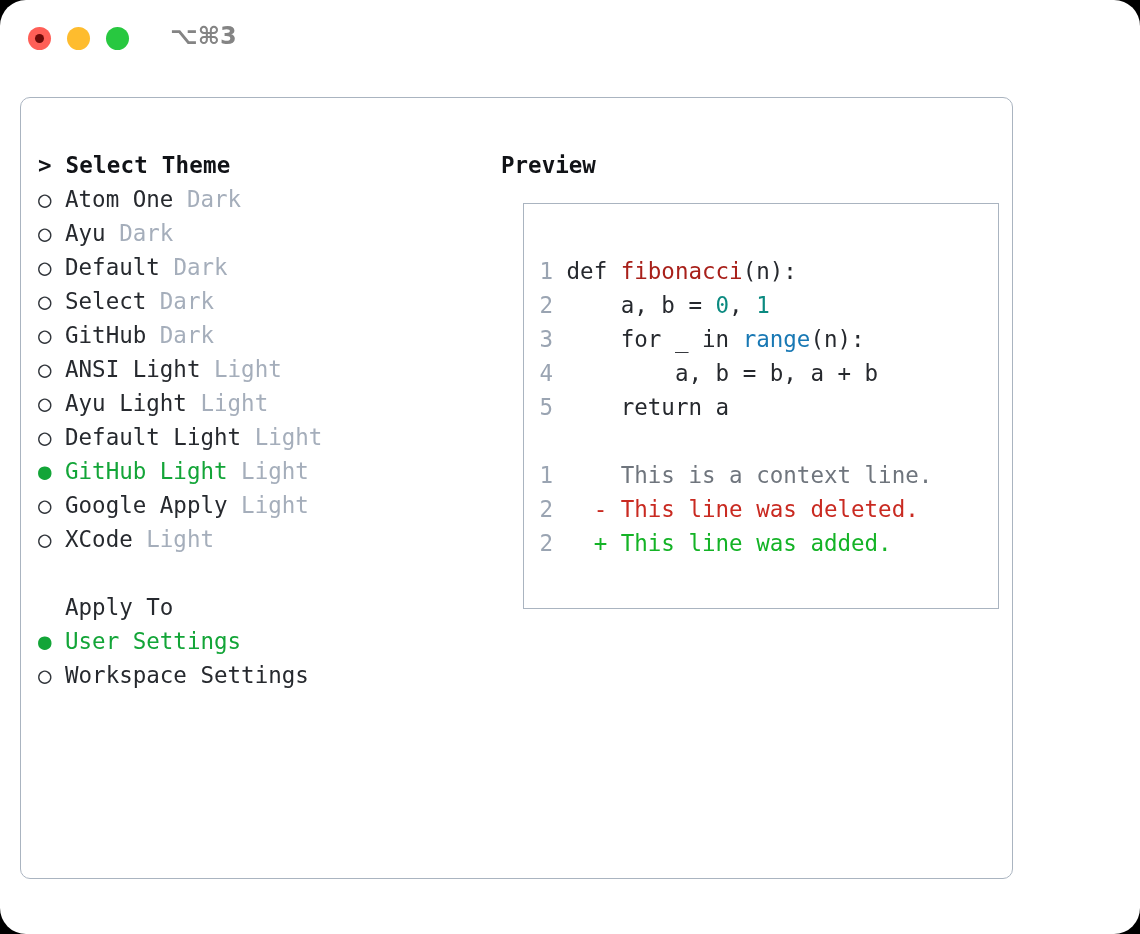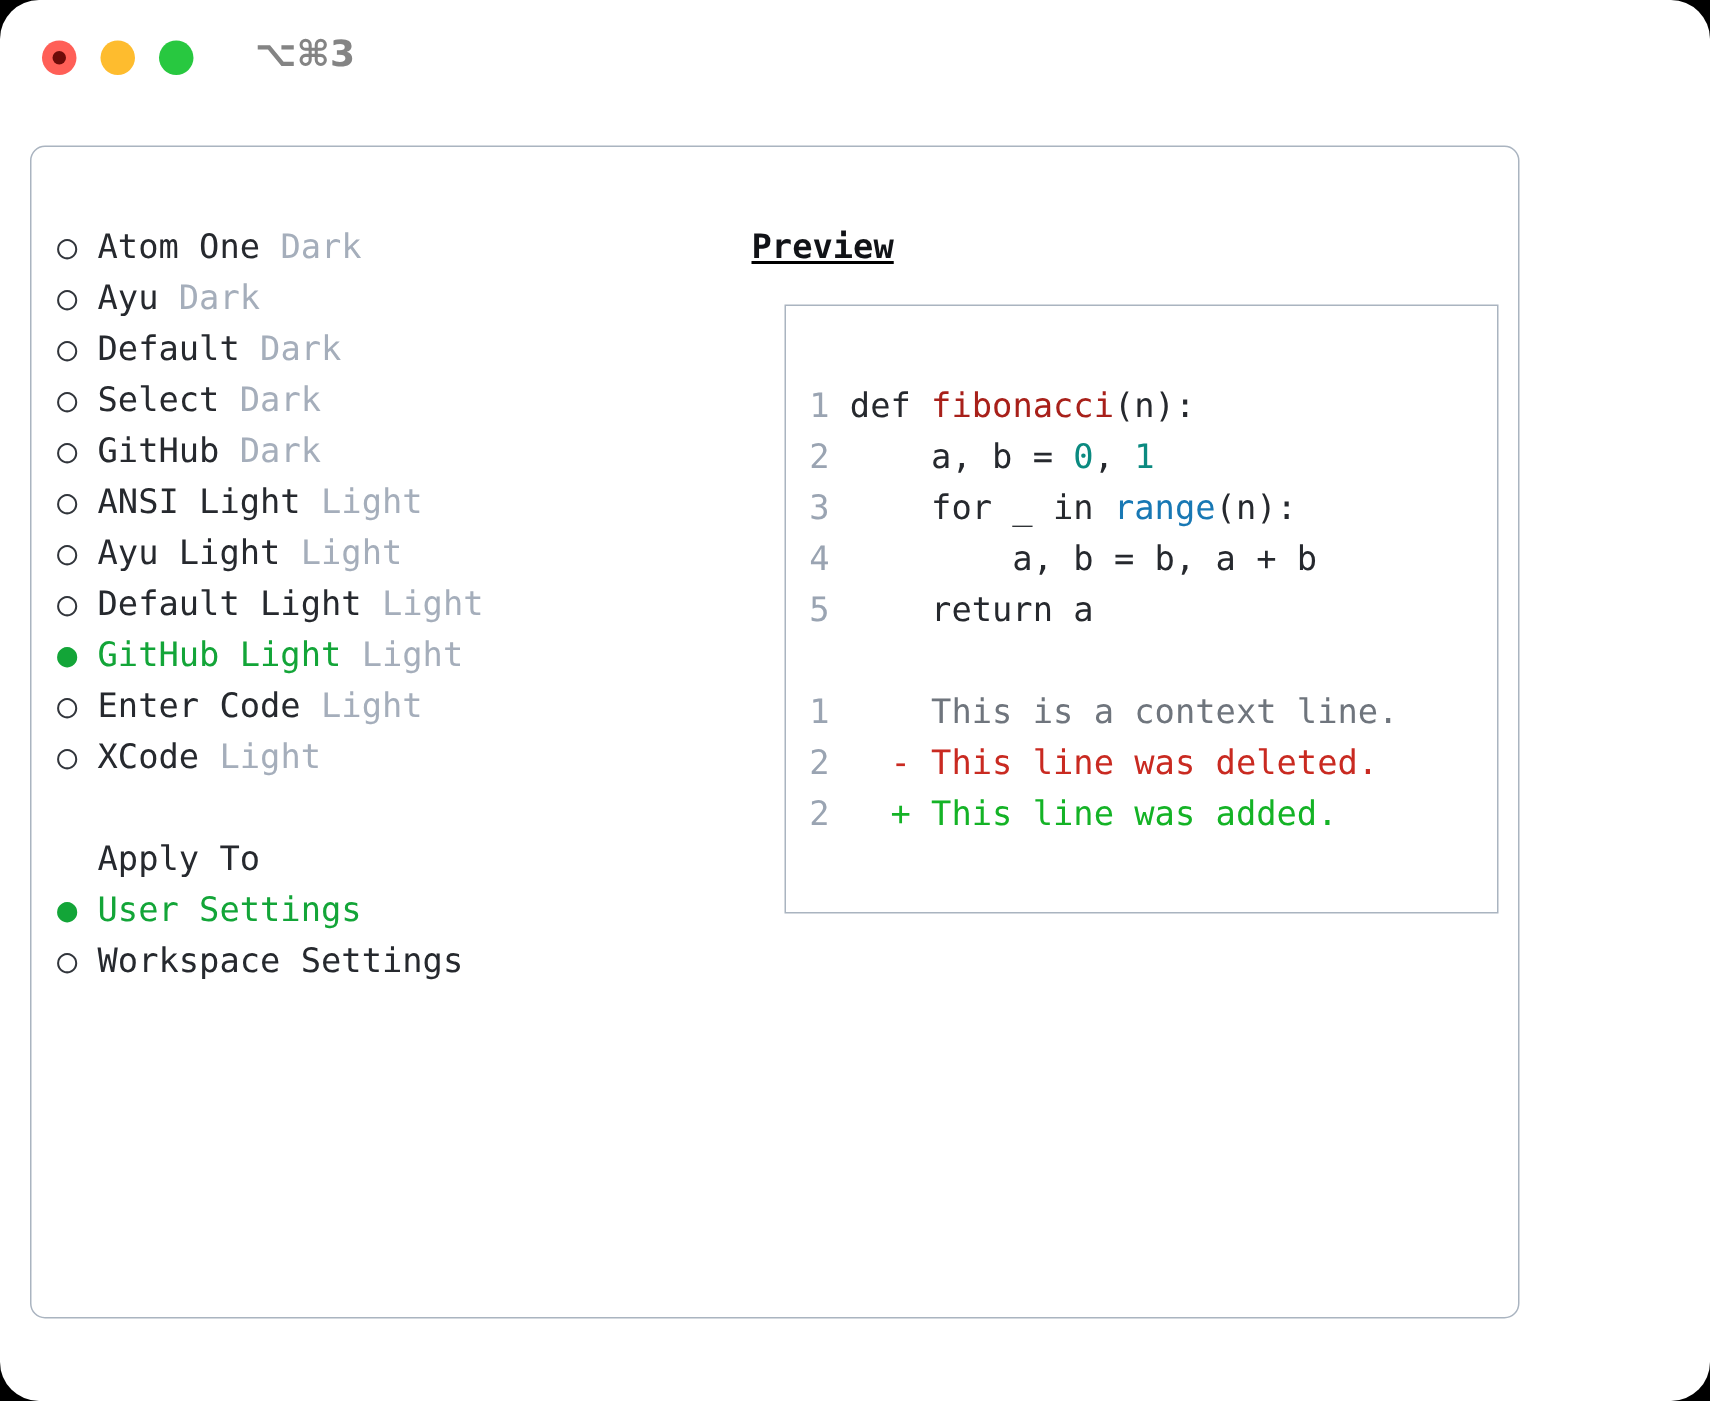--- a/index.html
+++ b/index.html
@@ -119,21 +119,20 @@
     color: #a5aebb;
     width: 400px;
   }
 
   
   #right-col {
     position: absolute;
     left: 480px;
     top: 50px;
     width: 500px;
-    text-decoration: underline;
   }
   #preview-label {
     font-size: 22.5px;
     font-weight: bold;
     color: #111317;
     line-height: 34px;
     white-space: pre;
   }
   #preview-box {
     position: absolute;
@@ -181,32 +180,33 @@
     <div id="dot-close-inner"></div>
     <div class="traffic" id="dot-min"></div>
     <div class="traffic" id="dot-max"></div>
     <div id="titlebar-text">⌥⌘3</div>
   </div>
 
   <div id="panel">
 
     <div id="left-col">
 
+      <div class="row hdr"><span>&gt; </span><span>Select Theme</span></div>
 
       <div id="theme-list">
           <div class="row"><span class="marker marker-empty">○ </span><span class="theme-name">Atom One </span><span class="theme-tag">Dark</span></div>
           <div class="row"><span class="marker marker-empty">○ </span><span class="theme-name">Ayu </span><span class="theme-tag">Dark</span></div>
           <div class="row"><span class="marker marker-empty">○ </span><span class="theme-name">Default </span><span class="theme-tag">Dark</span></div>
           <div class="row"><span class="marker marker-empty">○ </span><span class="theme-name">Select </span><span class="theme-tag">Dark</span></div>
           <div class="row"><span class="marker marker-empty">○ </span><span class="theme-name">GitHub </span><span class="theme-tag">Dark</span></div>
           <div class="row"><span class="marker marker-empty">○ </span><span class="theme-name">ANSI Light </span><span class="theme-tag">Light</span></div>
           <div class="row"><span class="marker marker-empty">○ </span><span class="theme-name">Ayu Light </span><span class="theme-tag">Light</span></div>
           <div class="row"><span class="marker marker-empty">○ </span><span class="theme-name">Default Light </span><span class="theme-tag">Light</span></div>
           <div class="row"><span class="marker marker-filled">● </span><span class="theme-name sel">GitHub Light </span><span class="theme-tag">Light</span></div>
-          <div class="row"><span class="marker marker-empty">○ </span><span class="theme-name">Enter Code </span><span class="theme-tag">Light</span></div>
+          <div class="row"><span class="marker marker-empty">○ </span><span class="theme-name">Google Apply </span><span class="theme-tag">Light</span></div>
           <div class="row"><span class="marker marker-empty">○ </span><span class="theme-name">XCode </span><span class="theme-tag">Light</span></div>
         </div>
 
       <div id="apply-header">Apply To</div>
 
       <div id="apply-list">
           <div class="row"><span class="marker marker-filled">● </span><span class="theme-name sel">User Settings</span></div>
           <div class="row"><span class="marker marker-empty">○ </span><span class="theme-name">Workspace Settings</span></div>
         </div>
 

